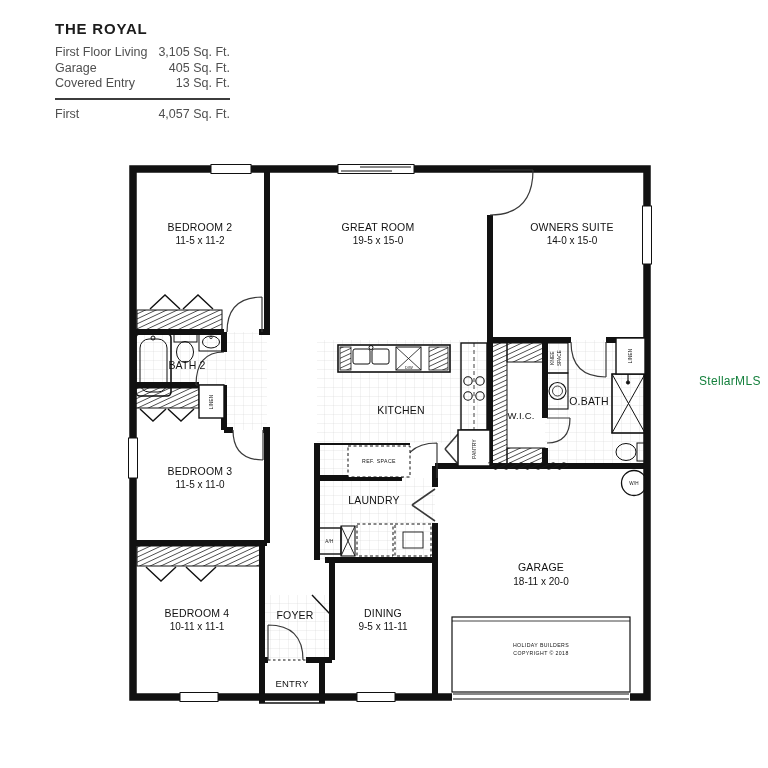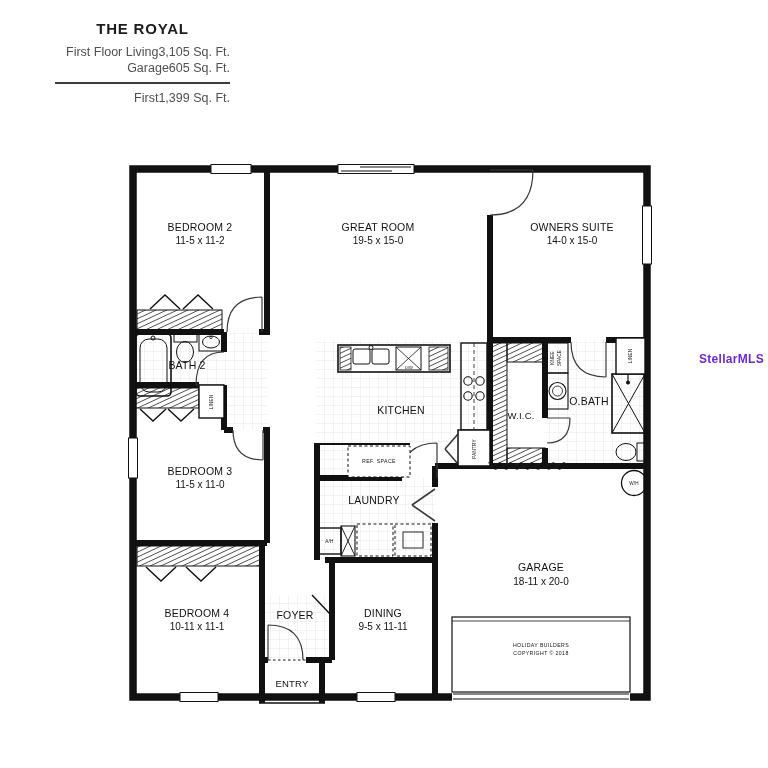--- a/index.html
+++ b/index.html
@@ -1,49 +1,53 @@
 <!DOCTYPE html>
 <html><head>
 <meta charset="utf-8">
 <style>
   html,body{margin:0;padding:0;background:#fff;}
   .canvas{position:relative;width:768px;height:768px;background:#ffffff;overflow:hidden;
           font-family:"Liberation Sans",sans-serif;}
   .title-block{position:absolute;left:55px;top:20px;width:175px;color:#4a4a4a;}
-  .title-block h1{margin:0 0 8px 0;font-size:15px;letter-spacing:.8px;color:#1c1c1c;font-weight:bold;text-align:center;}
-  .tb-row{display:flex;justify-content:flex-end;font-size:12.5px;line-height:15.5px;color:#4f4f4f;}
+  .title-block h1{margin:0 0 8px 0;font-size:15px;letter-spacing:.8px;color:#1c1c1c;font-weight:bold;}
+  .tb-row{display:flex;justify-content:space-between;font-size:12.5px;line-height:15.5px;color:#4f4f4f;}
   .tb-div{border-top:2px solid #3c3c3c;margin:6px 0 7px 0;}
-  .watermark{position:absolute;left:699px;top:352px;font-size:12px;font-weight:bold;
-             color:#6d28d9;letter-spacing:.3px;}
+  .watermark{position:absolute;left:699px;top:374px;font-size:12px;font-weight:normal;
+             color:#15803d;letter-spacing:.3px;}
   svg{position:absolute;left:0;top:0;}
   svg text{font-family:"Liberation Sans",sans-serif;fill:#111;}
   .room{font-size:10.5px;letter-spacing:.2px;}
   .dims{font-size:10px;}
   .tiny{font-size:4.6px;letter-spacing:.2px;}
   .mini{font-size:5.2px;letter-spacing:.4px;}
 </style>
 </head>
 <body>
 
 <div class="canvas">
 
   <div class="title-block">
     <h1>THE ROYAL</h1>
     <div class="tb-row">
       <span>First Floor Living</span>
       <span>3,105 Sq. Ft.</span>
     </div>
     <div class="tb-row">
       <span>Garage</span>
-      <span>605 Sq. Ft.</span>
+      <span>405 Sq. Ft.</span>
+    </div>
+    <div class="tb-row">
+      <span>Covered Entry</span>
+      <span>13 Sq. Ft.</span>
     </div>
     <div class="tb-div"></div>
     <div class="tb-row">
       <span>First</span>
-      <span>1,399 Sq. Ft.</span>
+      <span>4,057 Sq. Ft.</span>
     </div>
   </div>
 
   <div class="watermark">StellarMLS</div>
 
   <svg width="768" height="768" viewBox="0 0 768 768">
     <defs>
       <pattern id="hatch" patternUnits="userSpaceOnUse" width="4.5" height="4.5" patternTransform="rotate(65)">
         <line x1="0" y1="0" x2="0" y2="4.5" stroke="#1a1a1a" stroke-width="1.4"></line>
       </pattern>

